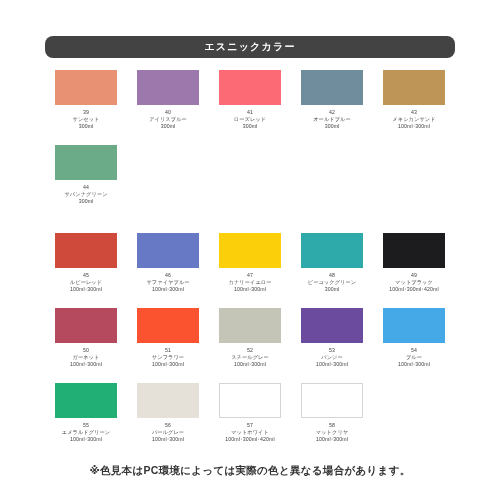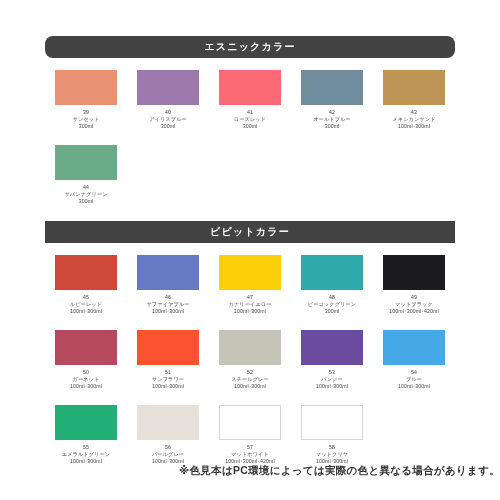--- a/index.html
+++ b/index.html
@@ -75,21 +75,21 @@
   }
   .swatch-vol {
     font-size: 5.2px;
     color: #3f3f3f;
     letter-spacing: 0.1px;
   }
   .footer-note {
     position: absolute;
     left: 0;
     width: 500px;
-    text-align: right;
+    text-align: center;
     font-size: 10.5px;
     font-weight: bold;
     color: #333333;
     letter-spacing: 0.3px;
   }
 </style>
 </head>
 <body>
 
 <div class="page">
@@ -143,21 +143,20 @@
             <div class="swatch-chip" style="background: rgb(108, 171, 135);"></div>
             <div class="swatch-meta">
               <div class="swatch-no">44</div>
               <div class="swatch-name">サバンナグリーン</div>
               <div class="swatch-vol">300ml</div>
             </div>
           </div>
         </div>
       </div>
       <div class="section" style="top: 221px;">
-        <div class="section-header" style="background: rgb(67, 67, 67);">ビビットカラー</div>
         <div class="swatch-row">
           <div class="swatch-cell">
             <div class="swatch-chip" style="background: rgb(208, 74, 60);"></div>
             <div class="swatch-meta">
               <div class="swatch-no">45</div>
               <div class="swatch-name">ルビーレッド</div>
               <div class="swatch-vol">100ml･300ml</div>
             </div>
           </div>
           <div class="swatch-cell">

